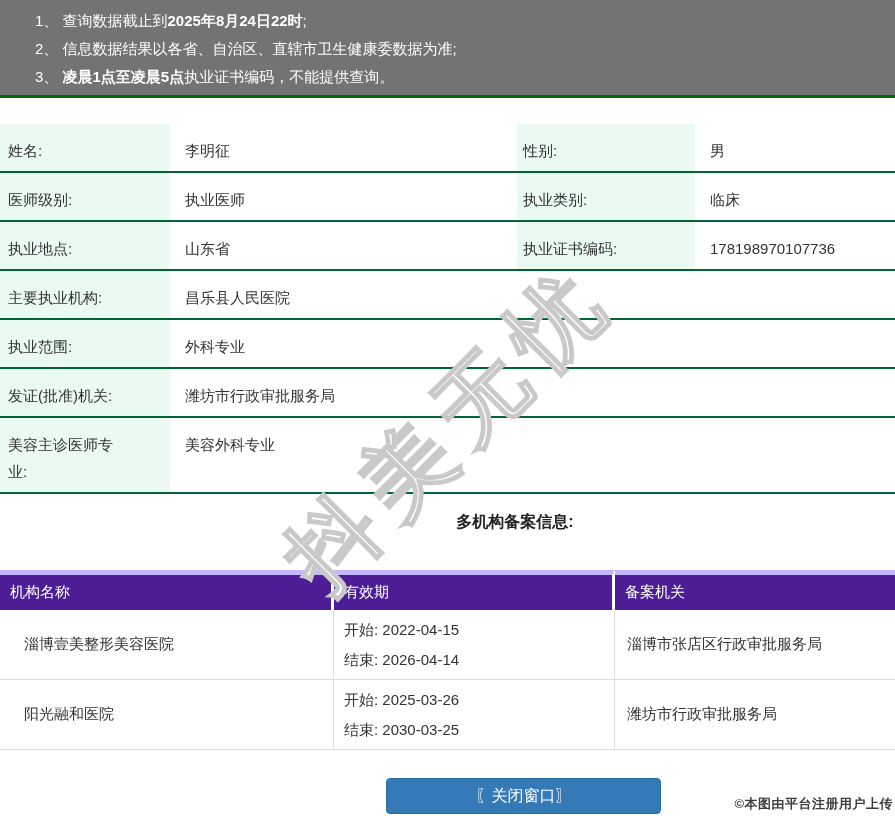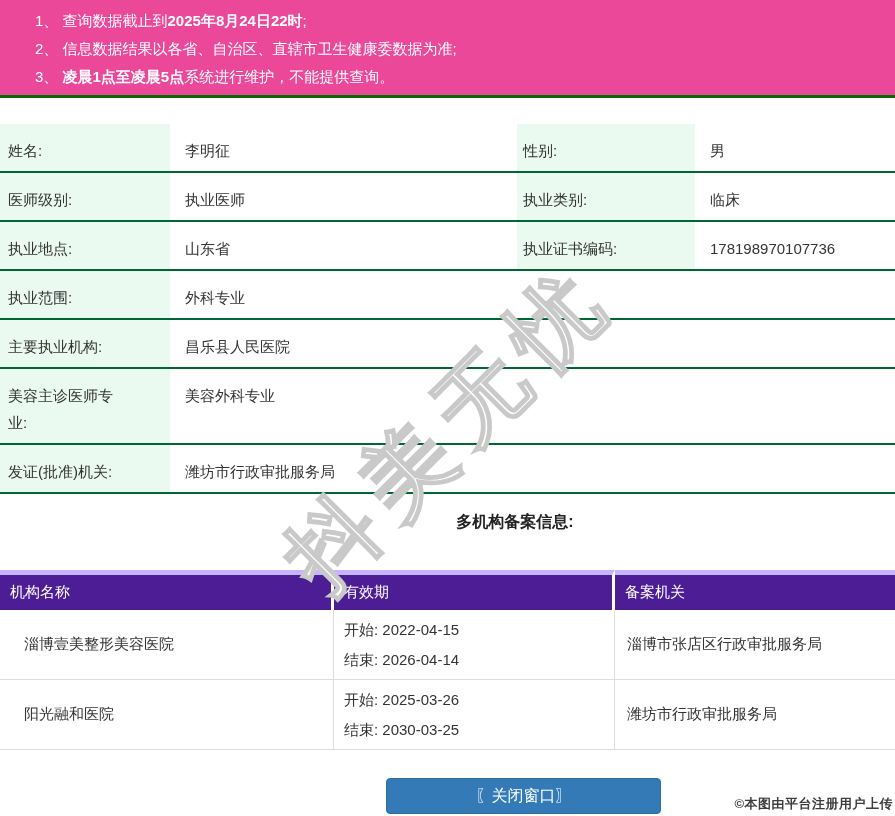--- a/index.html
+++ b/index.html
@@ -5,21 +5,21 @@
   * { margin:0; padding:0; box-sizing:border-box; }
   html,body { background:#fff; }
   body {
     width:895px; height:816px; position:relative; overflow:hidden;
     font-family:"Liberation Sans","DejaVu Sans",sans-serif;
     color:#333; font-size:15px;
   }
 
   
   .banner {
-    background:#ec4899; color:#fff;
+    background:#737373; color:#fff;
     padding:7px 10px 4px 35px;
     border-bottom:3px solid #046a04;
     line-height:28px; font-size:15px;
   }
   .banner b { font-weight:bold; }
 
   
   .info-table {
     width:895px; margin-top:26px;
     border-collapse:collapse; table-layout:fixed; font-size:15px;
@@ -91,21 +91,21 @@
     font-size:88px; letter-spacing:16px; font-weight:bold;
     color:#ffffff; -webkit-text-stroke:2px #c9c9c9;
   }
 </style>
 </head>
 <body>
 
 <div class="banner">
   <div><span>1、 </span><span>查询数据截止到</span><b>2025年8月24日22时</b><span>;</span></div>
   <div><span>2、 </span><span>信息数据结果以各省、自治区、直辖市卫生健康委数据为准;</span><b></b><span></span></div>
-  <div><span>3、 </span><span></span><b>凌晨1点至凌晨5点</b><span>系统进行维护，不能提供查询。</span></div>
+  <div><span>3、 </span><span></span><b>凌晨1点至凌晨5点</b><span>执业证书编码，不能提供查询。</span></div>
 </div>
 
 <table class="info-table">
   <colgroup>
       <col style="width:170px">
       <col style="width:347px">
       <col style="width:178px">
       <col style="width:200px">
     </colgroup>
   <tbody>
@@ -121,34 +121,34 @@
     <td class="lbl2"><span class="t">执业类别:</span></td>
     <td class="val2">临床</td>
   </tr>
   <tr>
     <td class="lbl"><span class="t">执业地点:</span></td>
     <td class="val1">山东省</td>
     <td class="lbl2"><span class="t">执业证书编码:</span></td>
     <td class="val2">178198970107736</td>
   </tr>
   <tr>
+    <td class="lbl"><span class="t">主要执业机构:</span></td>
+    <td class="val1" colspan="3">昌乐县人民医院</td>
+  </tr>
+  <tr>
     <td class="lbl"><span class="t">执业范围:</span></td>
     <td class="val1" colspan="3">外科专业</td>
   </tr>
   <tr>
-    <td class="lbl"><span class="t">主要执业机构:</span></td>
-    <td class="val1" colspan="3">昌乐县人民医院</td>
+    <td class="lbl"><span class="t">发证(批准)机关:</span></td>
+    <td class="val1" colspan="3">潍坊市行政审批服务局</td>
   </tr>
   <tr>
     <td class="lbl"><span class="t">美容主诊医师专业:</span></td>
     <td class="val1" colspan="3">美容外科专业</td>
-  </tr>
-  <tr>
-    <td class="lbl"><span class="t">发证(批准)机关:</span></td>
-    <td class="val1" colspan="3">潍坊市行政审批服务局</td>
   </tr>
 </tbody>
   </table>
 
 <div class="section-title">多机构备案信息:</div>
 
 <table class="org-table">
   <colgroup>
       <col style="width:334px">
       <col style="width:281px">

